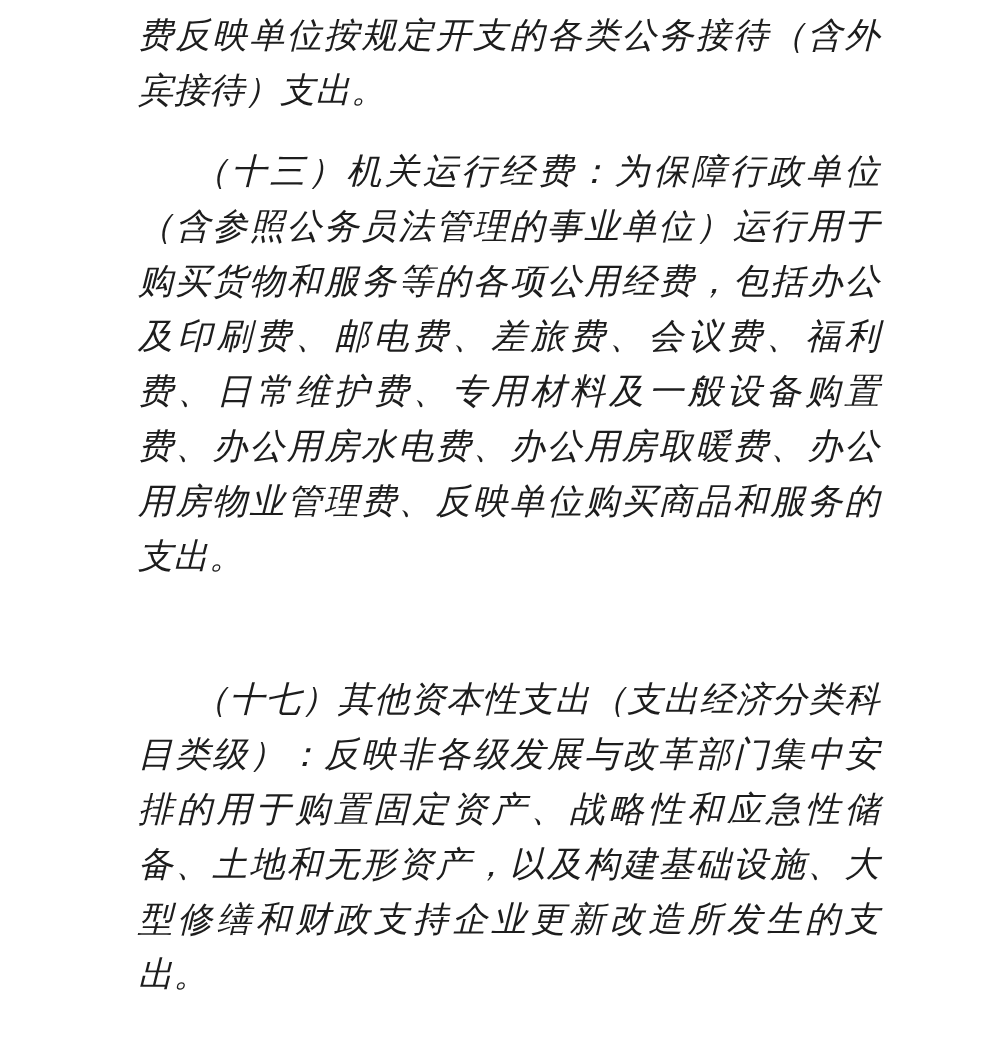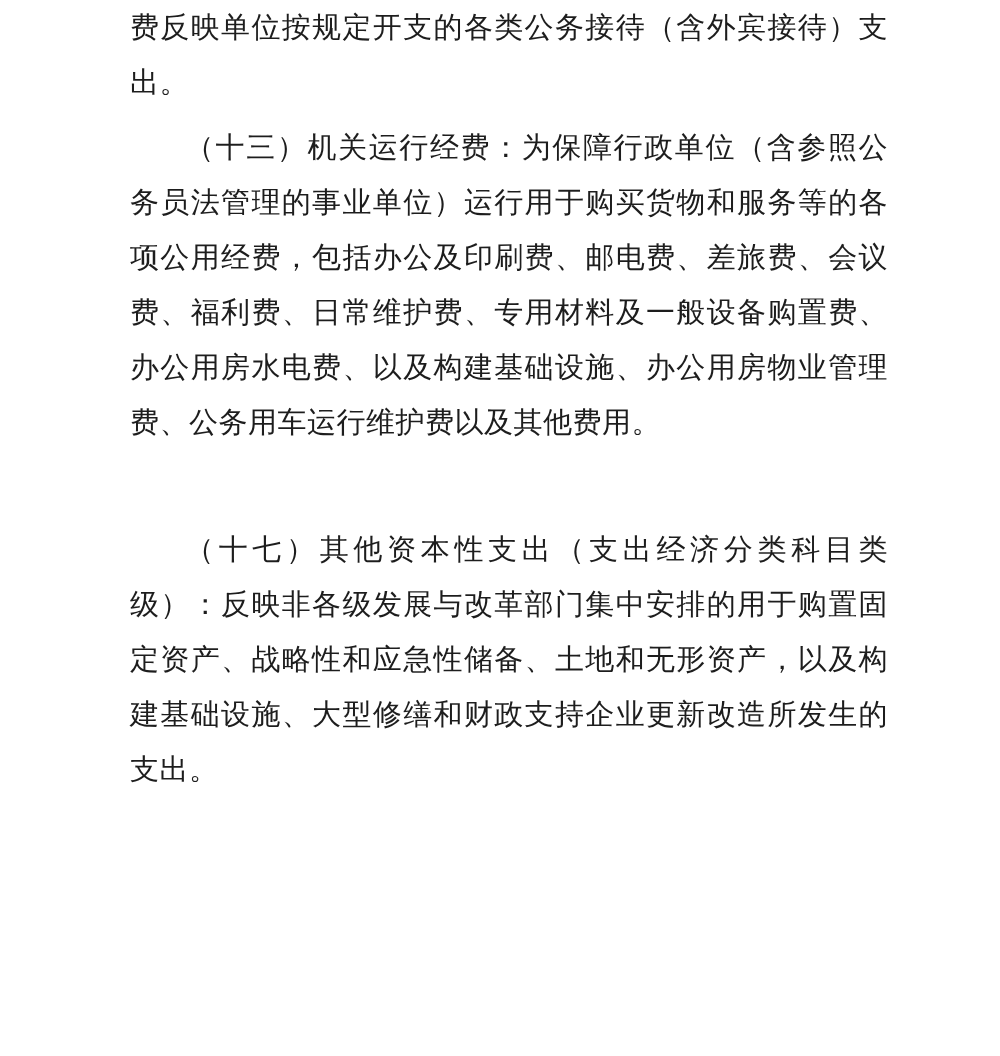--- a/index.html
+++ b/index.html
@@ -15,44 +15,45 @@
     overflow: hidden;
   }
   .page {
     position: relative;
     width: 1000px;
     height: 1056px;
     box-sizing: border-box;
     padding: 0 112px 0 130px;
   }
   .para {
-    font-size: 29px;
+    font-size: 35px;
     line-height: 55px;
     text-align: justify;
     text-justify: inter-ideograph;
     letter-spacing: 0.5px;
-    margin: 0;
+    margin: 8px;
     color: #1d1d1d;
+    font-style: italic;
   }
   .indent {
     text-indent: 55px;
   }
   .spacer-sm { height: 10px; }
   .spacer-md { height: 18px; }
 </style>
 </head>
 <body>
 
 <div class="page">
 
   <p class="para">费反映单位按规定开支的各类公务接待（含外宾接待）支出。</p>
 
   <div class="spacer-sm"></div>
 
-  <p class="para indent">（十三）机关运行经费：为保障行政单位（含参照公务员法管理的事业单位）运行用于购买货物和服务等的各项公用经费，包括办公及印刷费、邮电费、差旅费、会议费、福利费、日常维护费、专用材料及一般设备购置费、办公用房水电费、以及构建基础设施、办公用房物业管理费、公务用车运行维护费以及其他费用。</p>
+  <p class="para indent">（十三）机关运行经费：为保障行政单位（含参照公务员法管理的事业单位）运行用于购买货物和服务等的各项公用经费，包括办公及印刷费、邮电费、差旅费、会议费、福利费、日常维护费、专用材料及一般设备购置费、办公用房水电费、办公用房取暖费、办公用房物业管理费、反映单位购买商品和服务的支出。</p>
 
   <div class="spacer-md"></div>
 
 
   <div class="spacer-md"></div>
 
 
   <div class="spacer-md"></div>
 
 

